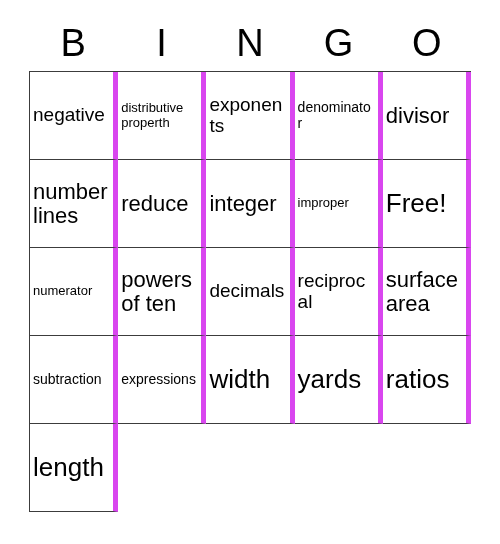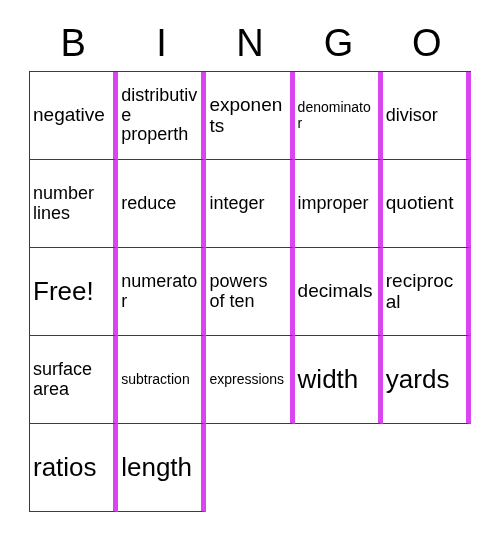--- a/index.html
+++ b/index.html
@@ -64,24 +64,24 @@
     overflow: hidden;
   }
   .cell-text {
     display: block;
     width: 100%;
     line-height: 1.08;
     word-wrap: break-word;
     white-space: pre-line;
   }
   .sz-xs  { font-size: 14px; }
-  .sz-sm  { font-size: 18px; }
+  .sz-sm  { font-size: 13px; }
   .sz-md  { font-size: 16px; }
   .sz-lg  { font-size: 19px; }
-  .sz-xl  { font-size: 18px; }
+  .sz-xl  { font-size: 22px; }
   .sz-xxl { font-size: 26px; }
 </style>
 </head>
 <body>
 
 <div id="card-root">
 
   <div id="header-row">
     <div class="header-letter">B</div>
     <div class="header-letter">I</div>
@@ -116,23 +116,20 @@
         <span class="cell-text sz-xl">reduce</span>
       </div>
     <div class="bingo-cell">
         <span class="cell-text sz-xl">integer</span>
       </div>
     <div class="bingo-cell">
         <span class="cell-text sz-sm">improper</span>
       </div>
 
     <div class="bingo-cell">
-        <span class="cell-text sz-lg">quotient</span>
-      </div>
-    <div class="bingo-cell">
         <span class="cell-text sz-xxl">Free!</span>
       </div>
     <div class="bingo-cell">
         <span class="cell-text sz-sm">numerator</span>
       </div>
 
     <div class="bingo-cell">
         <span class="cell-text sz-xl">powers
 of ten</span>
       </div>

